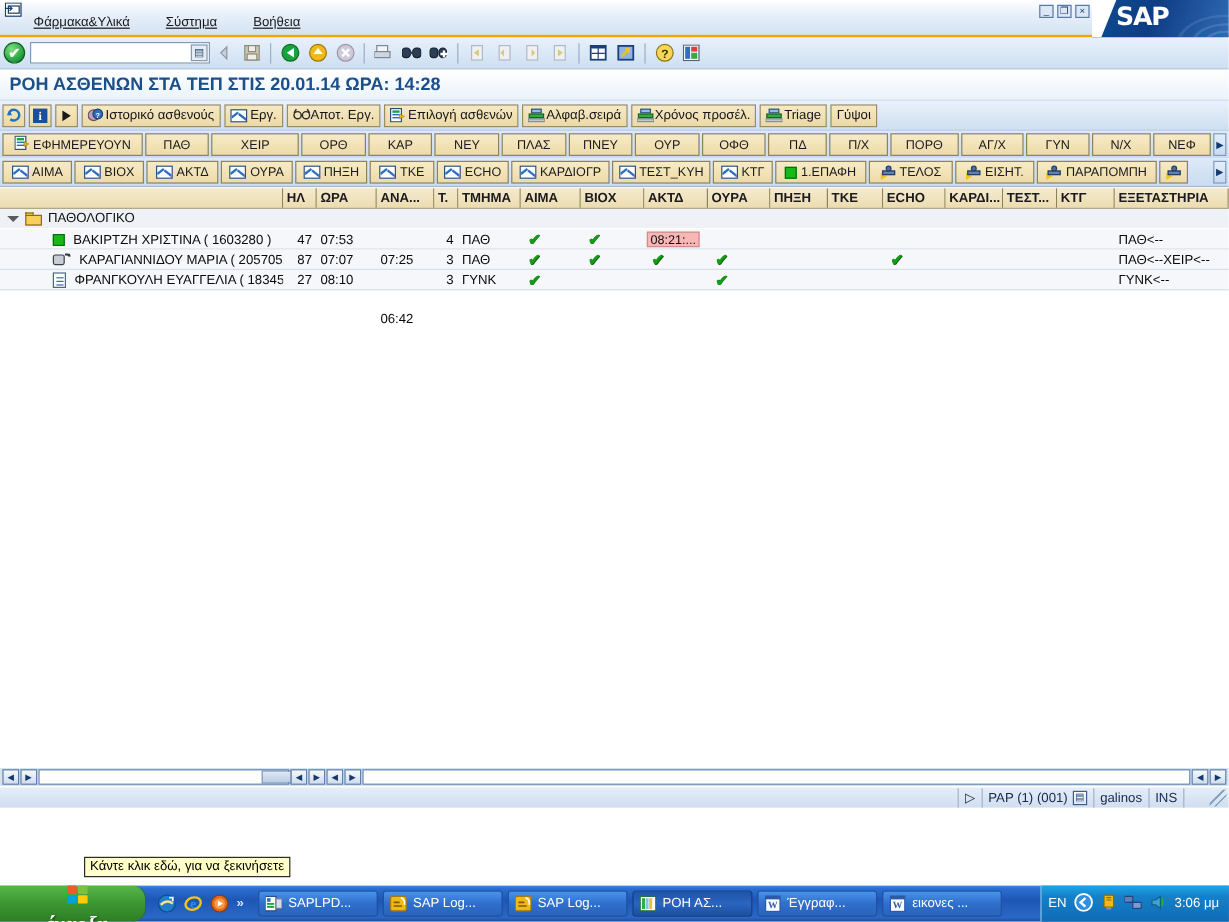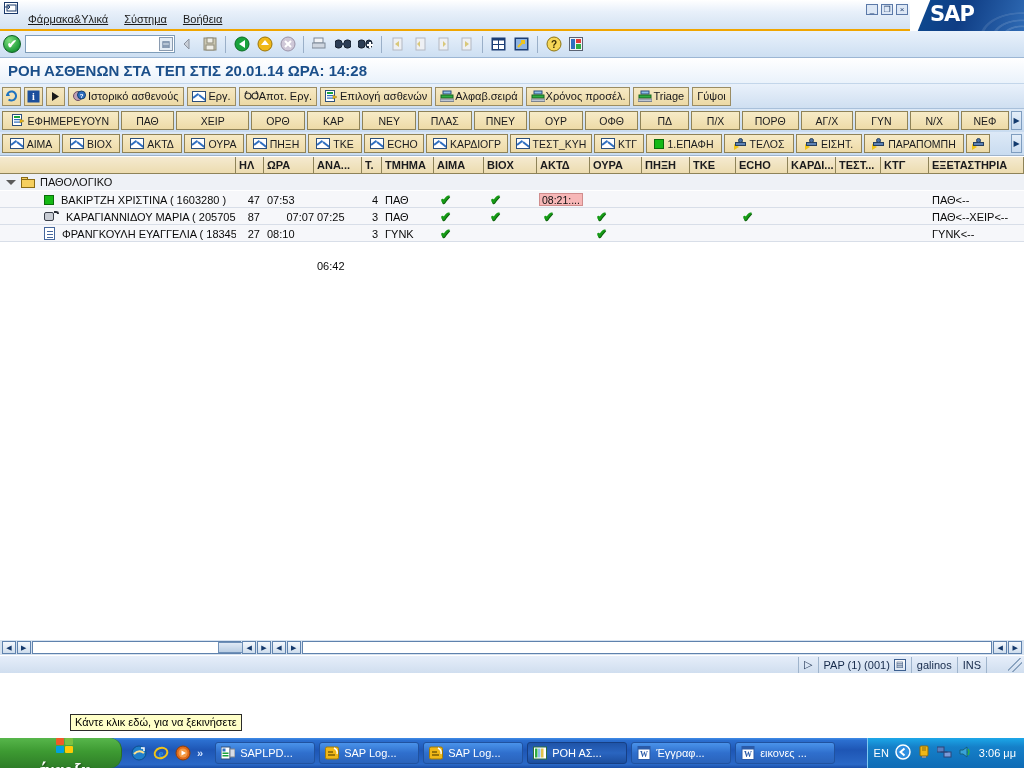--- a/index.html
+++ b/index.html
@@ -18,21 +18,21 @@
     height: 31px;
     background: linear-gradient(to bottom, #ffffff 0%, #e8f0fa 40%, #d3e2f2 100%);
     border-bottom: 2px solid #f0a500;
   }
   .tb-appicon {
     position: absolute; left: 4px; top: 2px;
     width: 16px; height: 14px;
   }
   .menubar {
     position: absolute; left: 28px; top: 13px;
-    display: flex; gap: 16px;
+    display: flex; gap: 30px;
   }
   .menu-item {
     font-size: 11px; color: #1a1a1a;
     text-decoration: underline;
     cursor: default;
     white-space: nowrap;
   }
   .winbtns {
     position: absolute; right: 116px; top: 4px;
     display: flex; gap: 3px;
@@ -918,21 +918,21 @@
         <div class="cell" style="left: 0px; width: 236px; padding-left: 44px; gap: 4px;">
           <span class="phoneico" style="flex: 0 0 auto; margin-right: 3px;">
             <span class="pb"></span>
             <span class="pw"></span>
           </span>
           <span>ΚΑΡΑΓΙΑΝΝΙΔΟΥ ΜΑΡΙΑ ( 2057052</span>
         </div>
         <div class="cell r" style="left: 236px; width: 28px; padding-left: 0px; padding-right: 4px;">
           <span>87</span>
         </div>
-        <div class="cell" style="left: 264px; width: 50px; padding-left: 3px; padding-right: 0px; justify-content: flex-end;">
+        <div class="cell" style="left: 264px; width: 50px; padding-left: 3px; padding-right: 0px;">
           <span>07:07</span>
         </div>
         <div class="cell" style="left: 314px; width: 48px; padding-left: 3px; padding-right: 0px;">
           <span>07:25</span>
         </div>
         <div class="cell r" style="left: 362px; width: 20px; padding-left: 0px; padding-right: 4px;">
           <span>3</span>
         </div>
         <div class="cell" style="left: 382px; width: 52px; padding-left: 3px; padding-right: 0px;">
           <span>ΠΑΘ</span>

